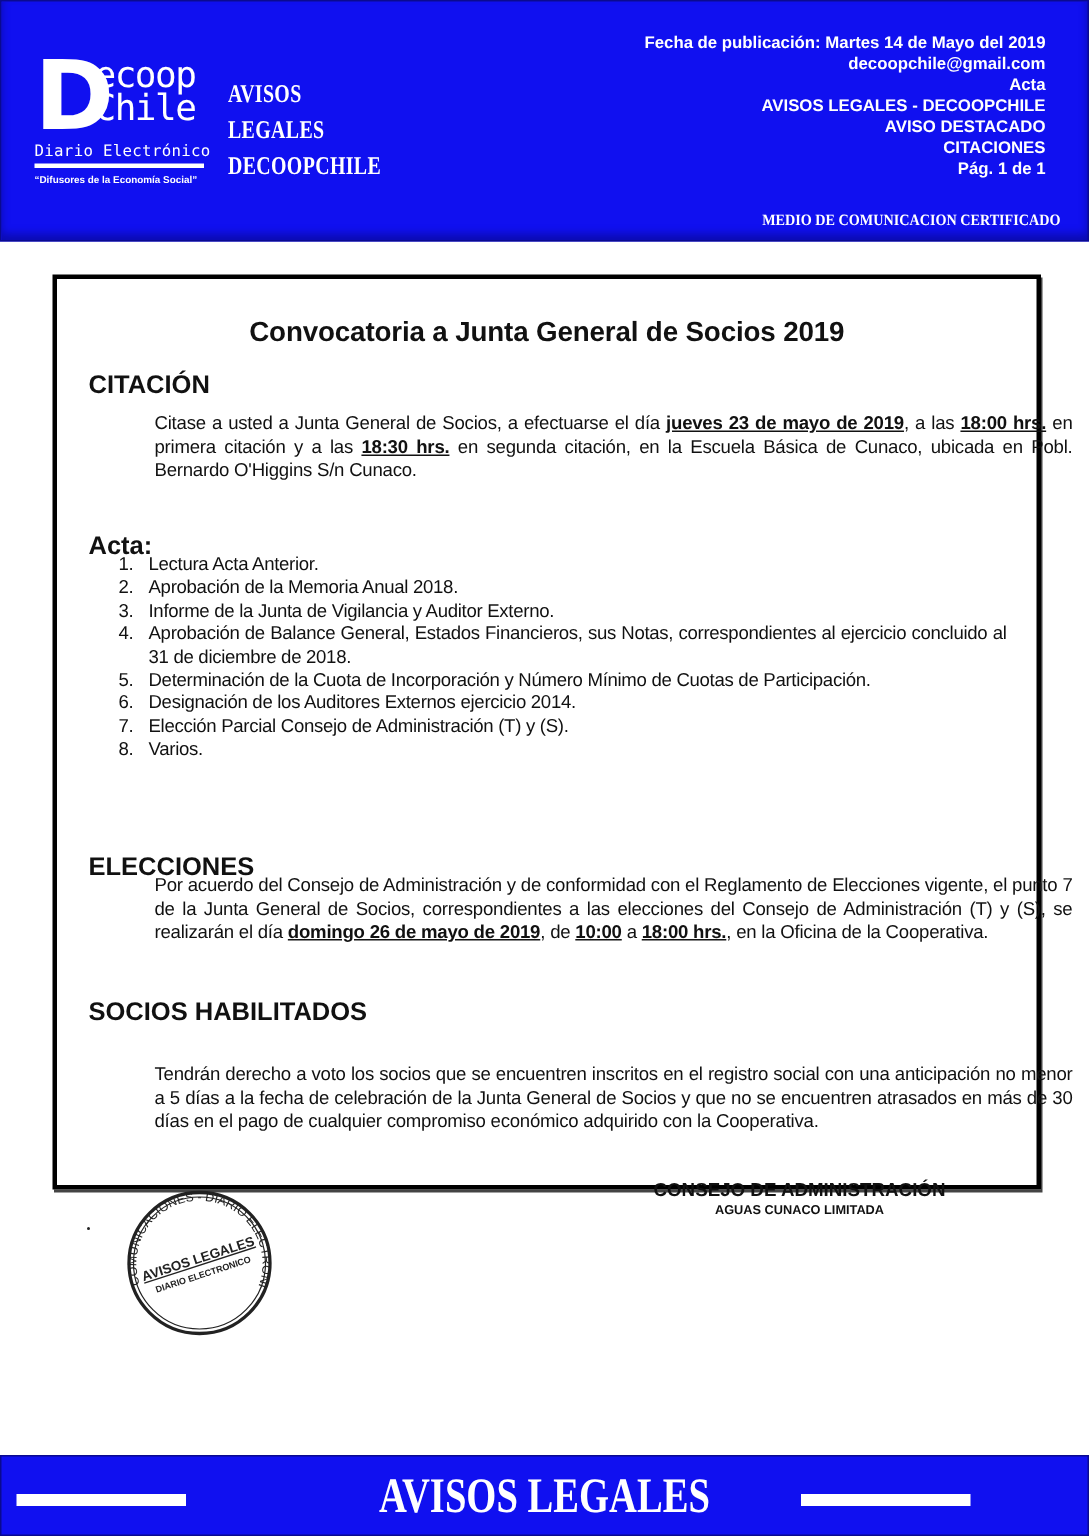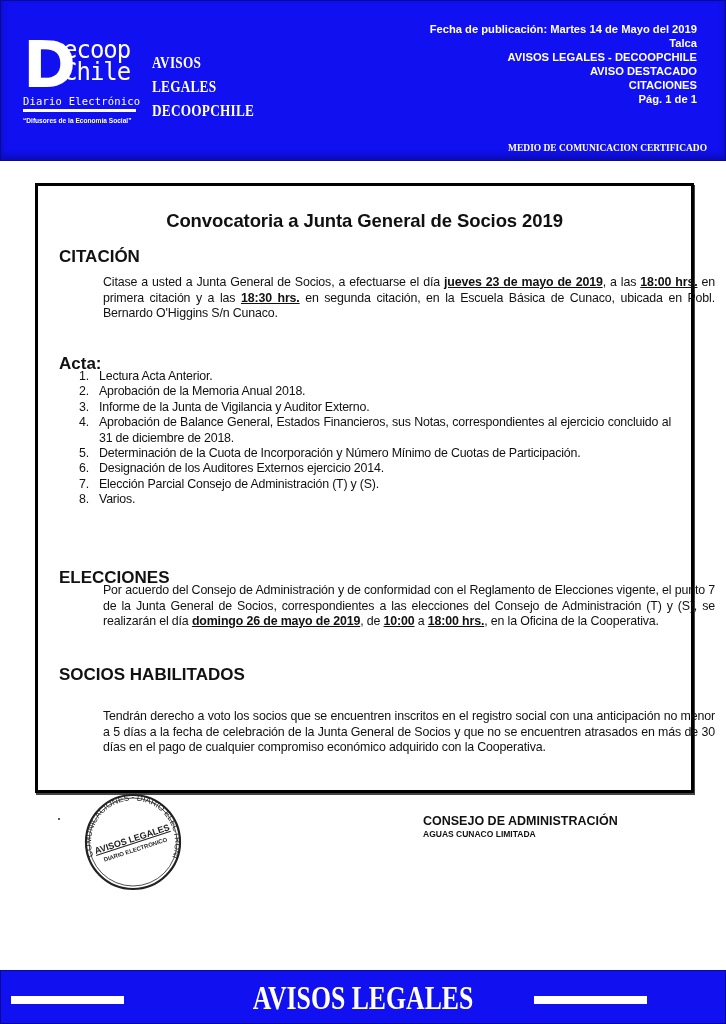--- a/index.html
+++ b/index.html
@@ -60,21 +60,21 @@
     .para {
       position: absolute; left: 21px; width: 612px;
       font-size: 12.4px; line-height: 15.5px; text-align: justify; letter-spacing: -0.15px; margin-left: 44px;
     }
     .para b, .para .u { font-weight: bold; text-decoration: underline; }
     .agenda { position: absolute; left: 41px; width: 592px; font-size: 12.4px; line-height: 15.4px; letter-spacing: -0.2px; }
     .agenda .item { display: flex; }
     .agenda .num { width: 20px; flex: none; }
     .agenda .txt { flex: 1; text-align: justify; }
 
-    .signature { position: absolute; left: 385px; top: 628px; width: 220px; }
+    .signature { position: absolute; left: 385px; top: 600px; width: 220px; text-align: center; }
     .signature .org1 { font-weight: bold; font-size: 12.5px; }
     .signature .org2 { font-weight: bold; font-size: 8.5px; margin-top: 1px; }
     .stamp { position: absolute; left: 34px; top: 596px; width: 120px; height: 110px; }
     .dot { position: absolute; left: 20px; top: 632px; width: 2px; height: 2px; background: #222; border-radius: 50%; }
 
     .footer {
       position: absolute; left: 0; top: 970px; width: 726px; height: 54px;
       background: #1010f0; border: 1px solid #0a0a90;
     }
     .footer .bar { position: absolute; top: 25px; height: 8px; width: 113px; background: #fff; }
@@ -100,21 +100,22 @@
   </div>
 
   <div class="brand-title">
     <div>AVISOS</div>
     <div>LEGALES</div>
     <div>DECOOPCHILE</div>
   </div>
 
   <div class="pub-info">
     <div>Fecha de publicación: Martes 14 de Mayo del 2019</div>
-    <div>Talca</div>
+    <div>decoopchile@gmail.com</div>
+    <div>Acta</div>
     <div>AVISOS LEGALES - DECOOPCHILE</div>
     <div>AVISO DESTACADO</div>
     <div>CITACIONES</div>
     <div>Pág. 1 de 1</div>
   </div>
 
   <div class="certified">MEDIO DE COMUNICACION CERTIFICADO</div>
 </div>
 
 <div class="doc-box">

